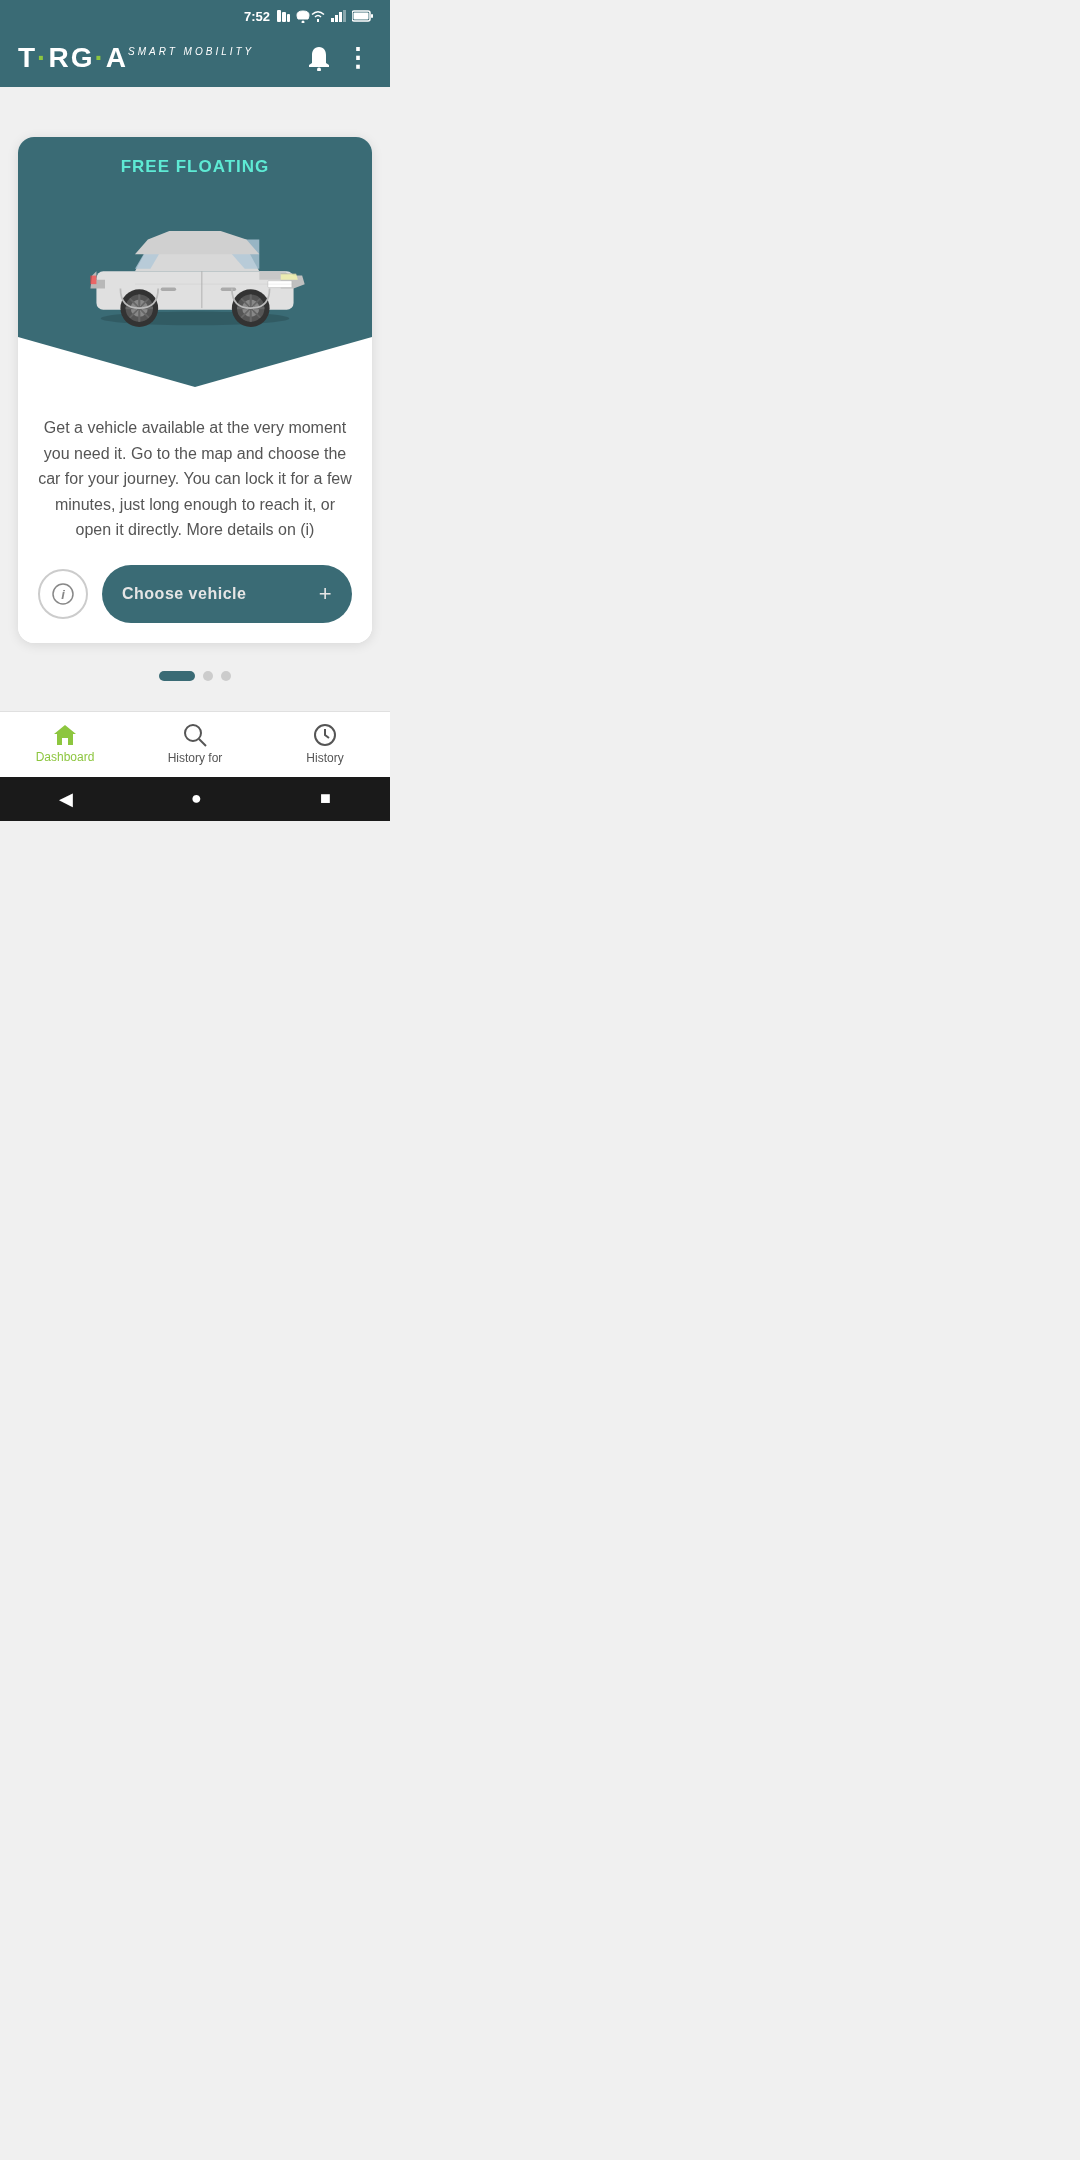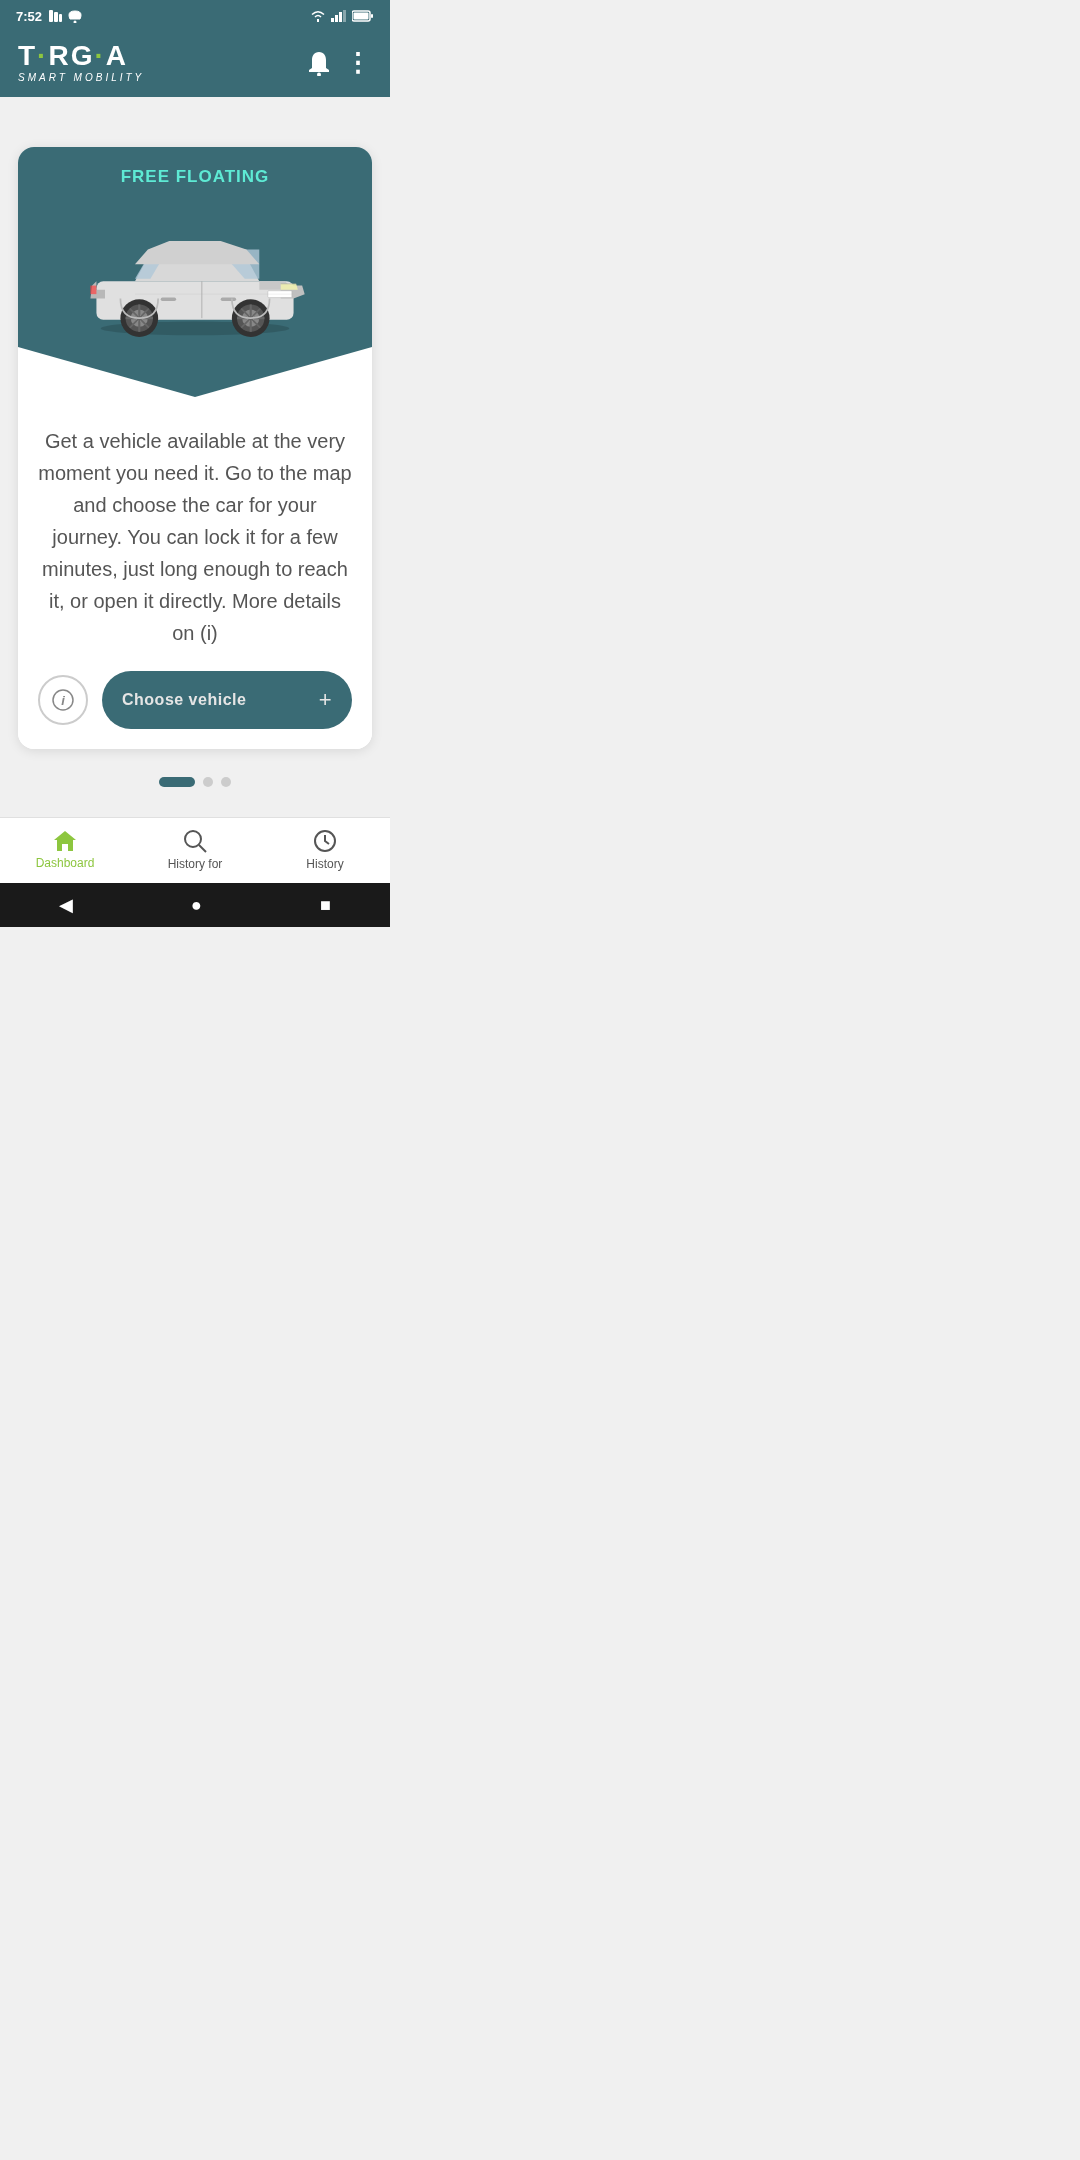--- a/index.html
+++ b/index.html
@@ -13,21 +13,21 @@
       display: flex;
       flex-direction: column;
       overflow-x: hidden;
     }
 
     
     .status-bar {
       background: #3a6b75;
       color: white;
       display: flex;
-      justify-content: space-between;
+      justify-content: flex-end;
       align-items: center;
       padding: 6px 16px;
       font-size: 13px;
       font-weight: bold;
       height: 32px;
     }
     .status-bar-left {
       display: flex;
       align-items: center;
       gap: 6px;
@@ -41,21 +41,21 @@
     
     .header {
       background: #3a6b75;
       display: flex;
       justify-content: space-between;
       align-items: center;
       padding: 10px 18px 14px 18px;
     }
     .logo {
       display: flex;
-      flex-direction: column;
+      flex-direction: row;
     }
     .logo-targa {
       font-size: 28px;
       font-weight: 900;
       color: white;
       letter-spacing: 2px;
       text-transform: uppercase;
       line-height: 1;
     }
     .logo-subtitle {
@@ -130,21 +130,21 @@
       padding: 0 10px;
       height: 160px;
     }
 
     .card-body {
       padding: 28px 20px 20px 20px;
       background: white;
     }
 
     .card-description {
-      font-size: 20px;
+      font-size: 16px;
       color: #555;
       text-align: center;
       line-height: 1.6;
       margin-bottom: 22px;
     }
 
     .card-actions {
       display: flex;
       align-items: center;
       gap: 14px;

